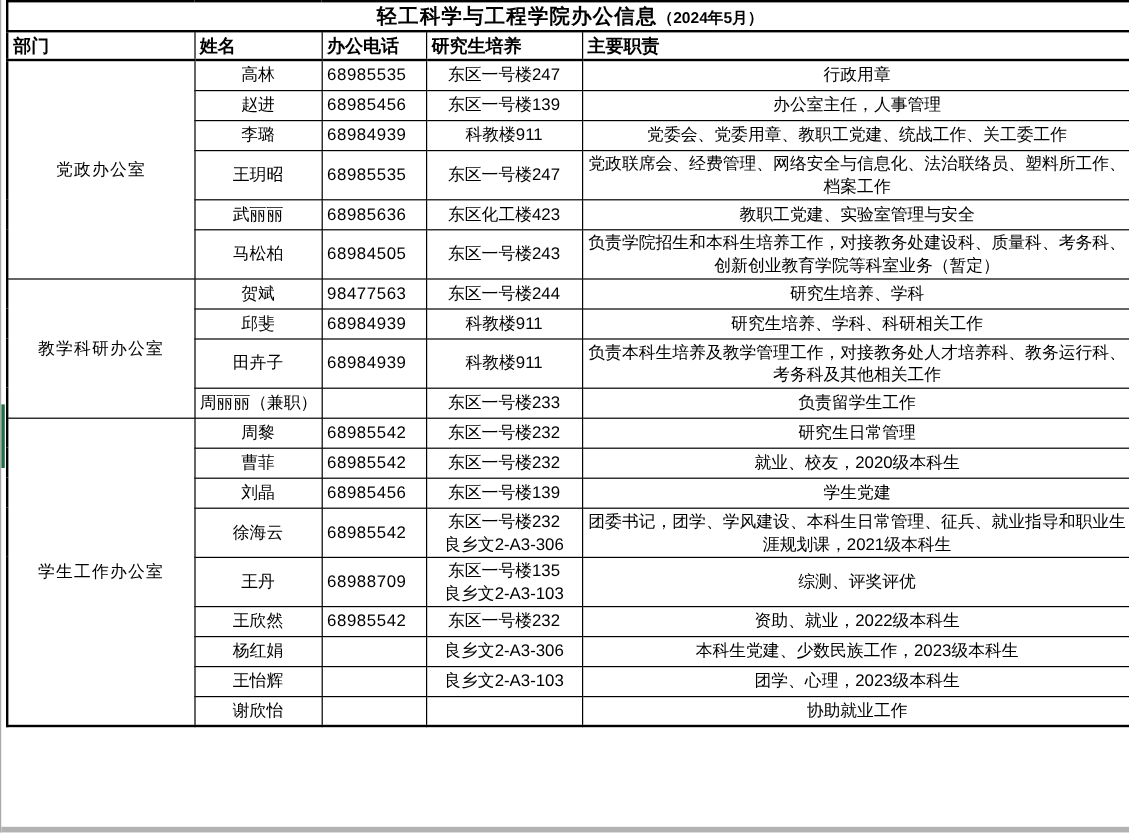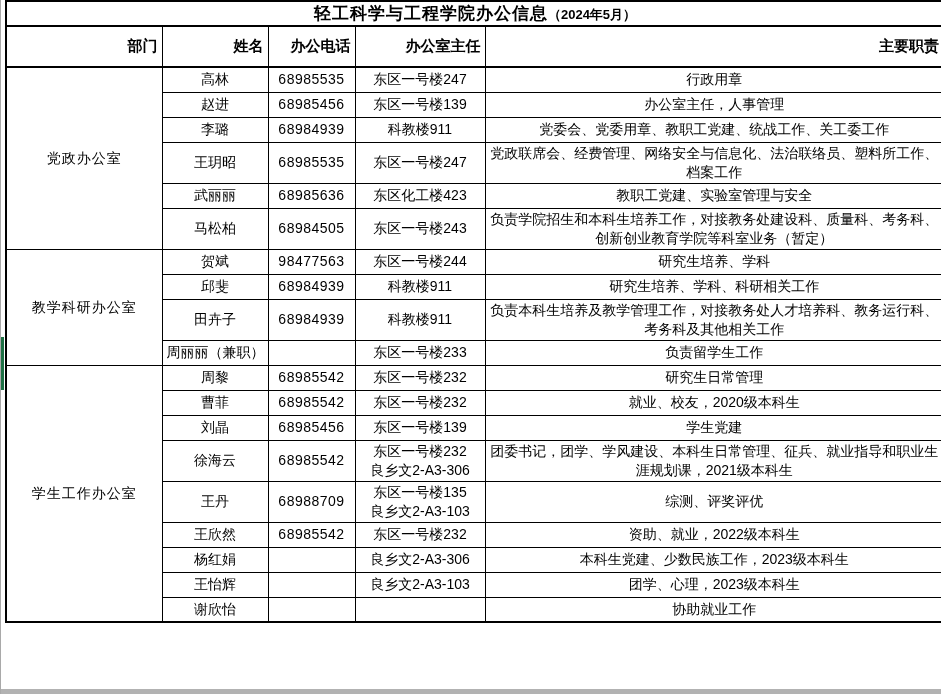--- a/index.html
+++ b/index.html
@@ -40,36 +40,36 @@
   .title-cell {
     height: 41px;
     text-align: center;
     font-weight: bold;
     border-bottom: 2px solid #000000 !important;
   }
   .title-main { font-size: 17px; letter-spacing: 1px; }
   .title-suffix { font-size: 13px; }
 
   #office-table th {
-    height: 41px;
+    height: 24px;
     font-size: 15px;
     font-weight: bold;
-    text-align: right;
+    text-align: left;
     border-bottom: 2px solid #000000;
   }
 
   #office-table td { font-size: 14px; height: 25px; line-height: 19px; }
 
   td.dept {
     text-align: center;
     font-size: 15px;
     letter-spacing: 1px;
   }
   td.name  { text-align: center; font-size: 14px; white-space: nowrap; padding: 1px 1px; }
-  td.phone { text-align: center; font-size: 14px; letter-spacing: 0.5px; }
+  td.phone { text-align: left; font-size: 14px; letter-spacing: 0.5px; }
   td.loc   { text-align: center; white-space: pre-line; }
   td.duty  { text-align: center; }
 
   tr.section-start td { border-top: 2px solid #000000; }
 
   #green-stripe {
     position: absolute;
     left: 0; top: 337;
     top: 337px;
     width: 3px; height: 53px;
@@ -100,21 +100,21 @@
         <col class="c-duty">
     </colgroup>
     <thead>
       <tr>
         <td class="title-cell" colspan="5"><span class="title-main">轻工科学与工程学院办公信息</span><span class="title-suffix">（2024年5月）</span></td>
       </tr>
       <tr>
         <th>部门</th>
         <th>姓名</th>
         <th>办公电话</th>
-        <th>办公室主任</th>
+        <th>研究生培养</th>
         <th>主要职责</th>
       </tr>
     </thead>
     <tbody>
         <tr>
           <td rowspan="6" class="dept">党政办公室</td>
           <td class="name">高林</td>
           <td class="phone">68985535</td>
           <td class="loc">东区一号楼247</td>
           <td class="duty">行政用章</td>

